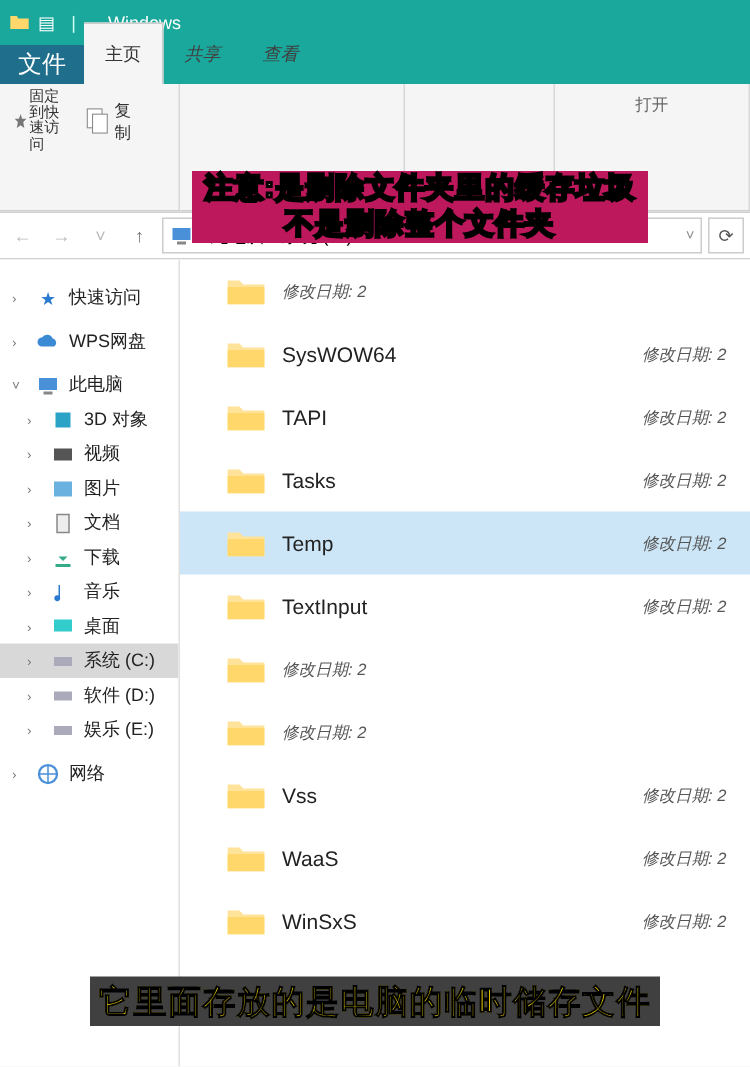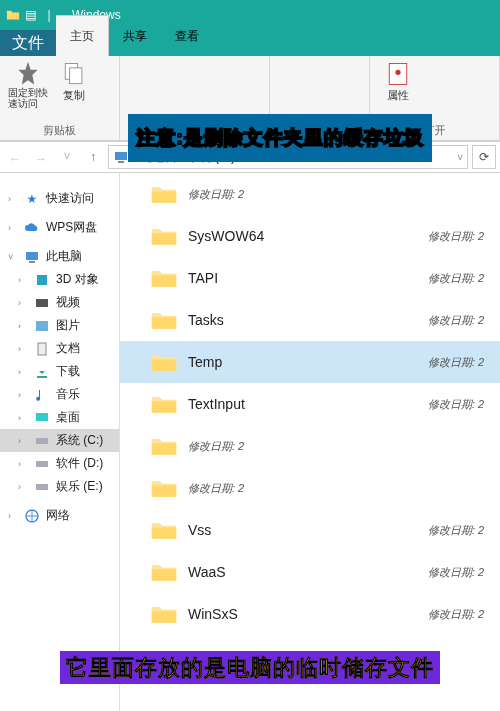--- a/index.html
+++ b/index.html
@@ -6,31 +6,31 @@
   body { width: 500px; height: 711px; background: #f0f0f0; position: relative; overflow: hidden; }
 
   .titlebar { height: 30px; background: #1aa89c; display: flex; align-items: center; padding: 0 6px; gap: 6px; color: #fff; font-size: 12px; }
   .titlebar .qat { display:flex; gap:4px; align-items:center; }
   .titlebar .qat span { width:14px; height:14px; display:inline-flex; align-items:center; justify-content:center; }
   .titlebar .title { margin-left: 10px; }
 
   .tabstrip { display:flex; align-items:flex-end; height:26px; background:#1aa89c; }
   .filetab { background:#1f6e8c; color:#fff; font-size:16px; padding:4px 12px; height:100%; display:flex; align-items:center; }
   .ribtab  { background:#f5f5f5; color:#333; font-size:12px; padding:20px 14px; height:100%; display:flex; align-items:center; border-top:1px solid #ccc; border-right:1px solid #ccc; }
-  .ribtab.inactive { background:transparent; color:#000000; border:0; }
+  .ribtab.inactive { background:transparent; color:#404040; border:0;font-style:italic; }
 
   .ribbon { background:#f5f5f5; border-bottom:1px solid #d0d0d0; height:85px; display:flex; position:relative; }
   .group { border-right:1px solid #d8d8d8; padding:4px 8px 2px 8px; display:flex; flex-direction:column; justify-content:space-between; }
   .group .items { display:flex; gap:6px; }
-  .bigbtn { display:flex; flex-direction:column; align-items:center; font-size:11px; color:#333; width:40px; }
+  .bigbtn { display:flex; flex-direction:row; align-items:center; font-size:11px; color:#333; width:40px; }
   .bigbtn svg { width:28px; height:28px; }
   .grouplabel { font-size:11px; color:#666; text-align:center; margin-top:2px; }
 
   .overlay1 { position:absolute; top:58px; left:78px; right:18px; z-index:50; text-align:center; }
-  .overlay1 .box { display:inline-block; background:#0369a1; padding:12px 8px; }
+  .overlay1 .box { display:inline-block; background:#be185d; padding:0 8px; }
   .overlay1 .txt { color:#fff; font-weight:900; font-size:19px; line-height:1.25; -webkit-text-stroke:2px #000; letter-spacing:1px; }
 
   .addrbar { display:flex; align-items:center; height:32px; background:#fff; border-top:1px solid #d0d0d0; border-bottom:1px solid #d0d0d0; padding:0 4px; gap:4px; font-size:12px; }
   .navbtn { width:22px; height:22px; border-radius:2px; display:flex; align-items:center; justify-content:center; color:#666; }
   .navbtn.dis { color:#bbb; }
   .crumbs { flex:1; display:flex; align-items:center; gap:4px; border:1px solid #ccc; height:24px; padding:0 4px; background:#fff; }
   .crumbs .sep { color:#888; font-size:10px; }
   .refreshbox { width:24px; height:24px; border:1px solid #ccc; display:flex; align-items:center; justify-content:center; color:#555; }
 
   .content { display:flex; height: calc(711px - 30px - 26px - 85px - 32px); background:#fff; }
@@ -42,21 +42,21 @@
   .ic { width:16px; height:16px; display:inline-flex; align-items:center; justify-content:center; }
 
   .list { flex:1; overflow:hidden; }
   .row { display:flex; align-items:center; height:42px; padding-left:30px; gap:10px; border-bottom:0; }
   .row.sel { background:#cde6f7; }
   .folder-ic { width:28px; height:24px; }
   .fname { flex:1; font-size:14px; color:#222; }
   .meta { font-size:11px; color:#555; width:72px; overflow:hidden; white-space:nowrap;font-style:italic; }
 
   .caption { position:absolute; left:0; right:0; bottom:28px; text-align:center; pointer-events:none; }
-  .caption span { background:#6d28d9; color:#ffe000; font-size:22px; font-weight:800; padding:4px 6px; letter-spacing:1px; -webkit-text-stroke:0.5px #000; }
+  .caption span { background:#404040; color:#ffe000; font-size:22px; font-weight:800; padding:4px 6px; letter-spacing:1px; -webkit-text-stroke:0.5px #000; }
 </style>
 </head>
 <body>
 
 <div class="titlebar">
   <div class="qat">
     <span>
         <svg viewBox="0 0 16 16">
           <path fill="#ffd76b" d="M1 3h5l1 2h8v8H1z"></path>
         </svg>
@@ -84,46 +84,37 @@
         <span style="font-size:10px;line-height:1.05">固定到快速访问</span>
       </div>
       <div class="bigbtn">
         <svg viewBox="0 0 32 32">
             <rect x="6" y="4" width="14" height="18" fill="#fff" stroke="#888"></rect>
             <rect x="11" y="9" width="14" height="18" fill="#fff" stroke="#888"></rect>
           </svg>
         <span>复制</span>
       </div>
     </div>
-    <div class="grouplabel">剪贴板</div>
   </div>
   <div class="group" style="width:150px">
     <div class="items"></div>
     <div class="grouplabel">组织</div>
   </div>
   <div class="group" style="width:100px">
     <div class="items"></div>
     <div class="grouplabel">新建</div>
   </div>
   <div class="group" style="flex:1">
-    <div class="items">
-      <div class="bigbtn">
-        <svg viewBox="0 0 32 32">
-            <rect x="6" y="4" width="20" height="24" fill="#fff" stroke="#c33"></rect>
-            <circle cx="16" cy="14" r="3" fill="#c33"></circle>
-          </svg>
-        <span>属性</span>
-      </div>
-    </div>
     <div class="grouplabel">打开</div>
   </div>
 
   <div class="overlay1">
     <div class="box">
       <div class="txt">注意:是删除文件夹里的缓存垃圾</div>
+      <div class="txt">不是删除整个文件夹</div>
     </div>
   </div>
 </div>
 
 <div class="addrbar">
   <div class="navbtn dis">←</div>
   <div class="navbtn dis">→</div>
   <div class="navbtn dis">˅</div>
   <div class="navbtn">↑</div>
   <div class="crumbs">

